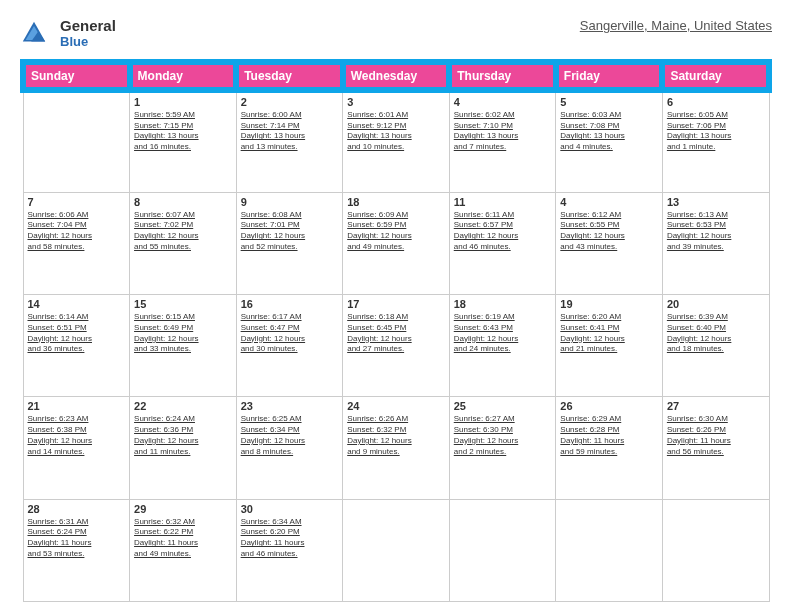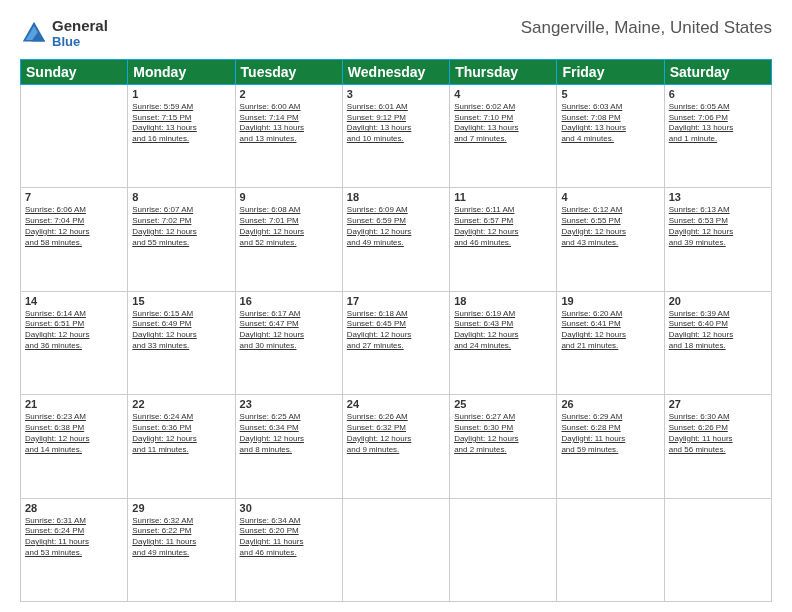--- a/index.html
+++ b/index.html
@@ -19,21 +19,21 @@
     }
     .header {
       display: flex;
       justify-content: space-between;
       align-items: flex-start;
       margin-bottom: 10px;
     }
     .logo {
       display: flex;
       align-items: center;
-      gap: 4px;
+      gap: 12px;
     }
     .logo-text {
       display: flex;
       flex-direction: column;
       line-height: 1.1;
     }
     .logo-general {
       font-size: 15px;
       font-weight: bold;
       color: #333;
@@ -50,38 +50,39 @@
     .title-area {
       text-align: right;
     }
     .month-title {
       font-size: 32px;
       font-weight: normal;
       color: #333;
       line-height: 1.1;
     }
     .subtitle {
-      font-size: 17px;
+      font-size: 13px;
       color: #555;
+      text-decoration: underline;
     }
     .calendar {
       flex: 1;
       border: 1px solid #ccc;
       border-collapse: collapse;
       width: 100%;
       table-layout: fixed;
     }
     .calendar th {
-      background-color: #15803d;
+      background-color: #ec4899;
       color: #fff;
-      font-size: 14px;
+      font-size: 12px;
       font-weight: bold;
       text-align: left;
       padding: 4px 5px;
-      border: 1px solid #0ea5e9;
+      border: 6px solid #0ea5e9;
     }
     .calendar td {
       border: 1px solid #ccc;
       vertical-align: top;
       padding: 3px 4px;
       font-size: 8.5px;
       color: #333;
       height: 88px;
     }
     .day-number {

